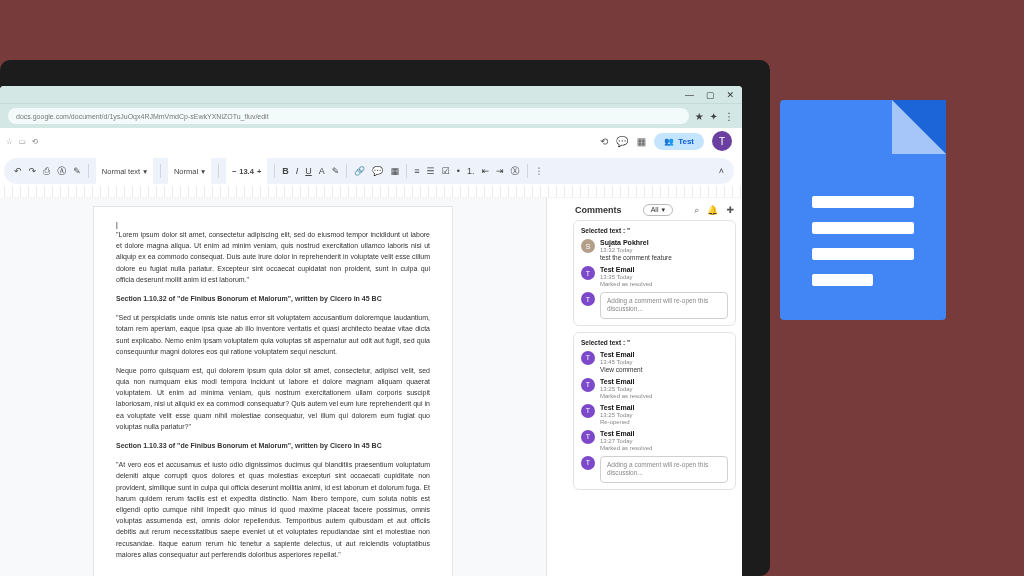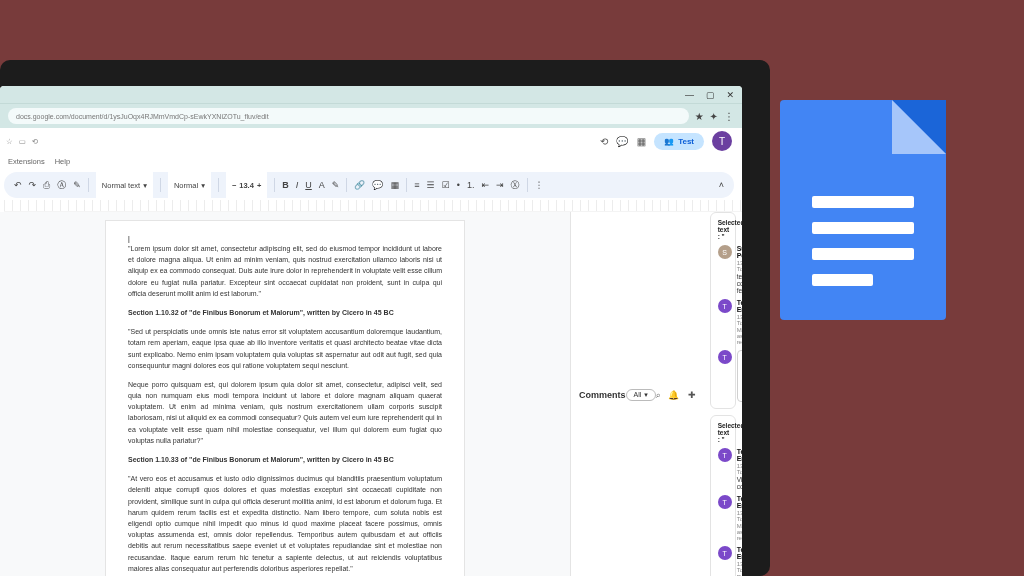--- a/index.html
+++ b/index.html
@@ -47,21 +47,21 @@
   
   .workspace { flex: 1; display: flex; overflow: hidden; }
   .page-area { flex: 1; background: #f8f9fa; overflow: hidden; padding: 8px 0 0 0; }
   .page { background: #fff; margin: 0 auto; width: 360px; min-height: 440px; border: 1px solid #e4e4e4; padding: 14px 22px; }
   .page p { font-size: 7px; line-height: 1.6; color: #333; margin-bottom: 8px; text-align: justify; }
   .page p b { font-weight: 700; }
   .page .cursor-line { font-size:7px; height:8px; }
   .page .cursor-line::before { content:"|"; color:#000; }
 
   
-  .comments { width: 172px; border-left: 1px solid #e4e4e4; background: #fff; display: flex; flex-direction: row; }
+  .comments { width: 196px; border-left: 1px solid #e4e4e4; background: #fff; display: flex; flex-direction: column; padding-left: 20px; }
   .comments-header { display: flex; align-items: center; justify-content: space-between; padding: 6px 8px 4px; }
   .comments-header .ttl { font-size: 9px; font-weight: 600; color: #333; }
   .comments-header .chip { font-size:7px; border:1px solid #bbb; border-radius:10px; padding:1px 7px; color:#333; display:flex; gap:3px; }
   .comments-header .cicns { font-size: 9px; color: #555; display: flex; gap: 8px; }
   .comments-body { flex: 1; overflow-y: hidden; padding: 0 6px; display: flex; flex-direction: column; gap: 6px; }
   .thread { border: 1px solid #e3e3e3; border-radius: 6px; padding: 6px 7px; display:flex; flex-direction:column; gap:5px; }
   .thread .thr-title { font-size: 6.5px; font-weight:700; color:#222; }
   .centry { display:flex; gap:5px; }
   .cava { width:14px; height:14px; border-radius:50%; flex-shrink:0; background:#7b49c9; color:#fff; font-size:7px; display:flex; align-items:center; justify-content:center; }
   .cava.img { background:#b49f8a; }
@@ -113,24 +113,20 @@
         <span class="hicn">💬</span>
         <span class="hicn">▦</span>
         <div class="share-btn">
           <span>👥</span>
           <span>Test</span>
         </div>
         <div class="avatar-lg">T</div>
       </div>
     </div>
 
-    <div class="menu-row">
-      <span>Extensions</span>
-      <span>Help</span>
-    </div>
 
     <div class="toolbar">
       <span class="tb">↶</span>
       <span class="tb">↷</span>
       <span class="tb">⎙</span>
       <span class="tb">Ⓐ</span>
       <span class="tb">✎</span>
       <span class="sep"></span>
       <span class="pill">
           <span>Normal text</span>

